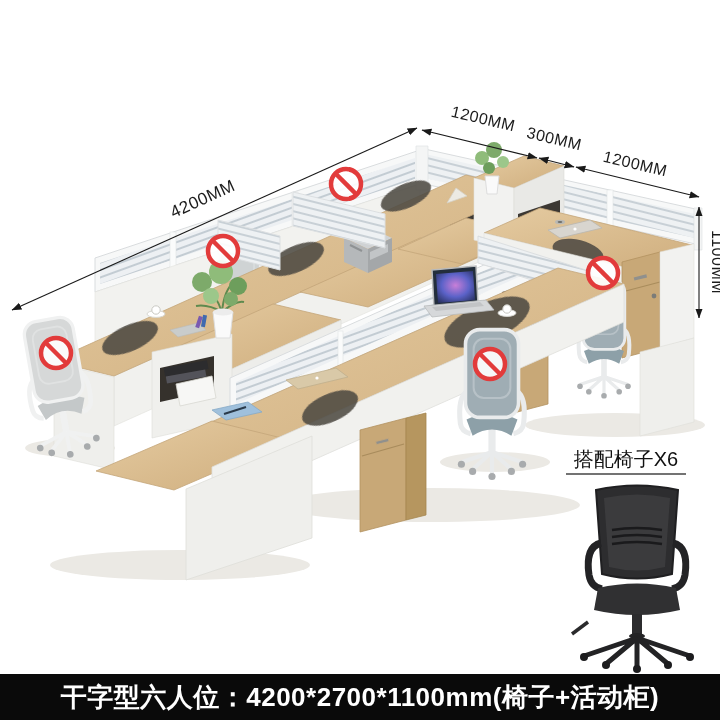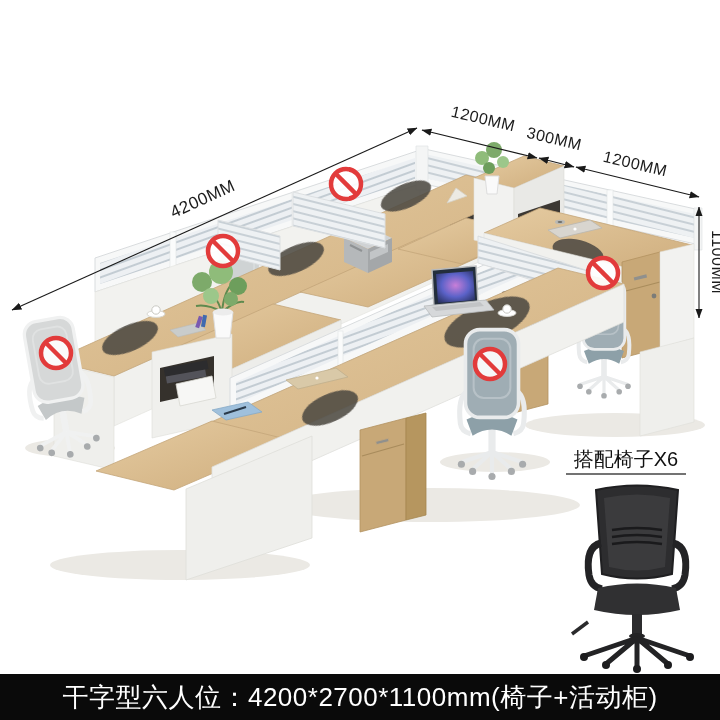--- a/index.html
+++ b/index.html
@@ -4,21 +4,21 @@
 <style>
   html,body{margin:0;padding:0;background:#ffffff;}
   body{width:720px;height:720px;position:relative;overflow:hidden;
        font-family:"Liberation Sans","DejaVu Sans",sans-serif;}
   #stage{position:absolute;left:0;top:0;width:720px;height:674px;}
   .dim-text{font-size:16px;fill:#1c1c1c;letter-spacing:.5px;}
   .dim-text.big{font-size:17px;}
   .inset-label{font-size:20px;fill:#111;font-weight:500;}
   #banner{position:absolute;left:0;bottom:0;width:720px;height:46px;
           background:#0a0a0a;display:flex;align-items:center;justify-content:center;}
-  #banner span{color:#ffffff;font-size:26px;font-weight:normal;letter-spacing:.5px;white-space:nowrap;}
+  #banner span{color:#ffffff;font-size:26px;font-weight:bold;letter-spacing:.5px;white-space:nowrap;}
 </style>
 </head>
 <body>
 
 <svg id="stage" viewBox="0 0 720 674" xmlns="http://www.w3.org/2000/svg">
   <defs>
     <linearGradient id="woodG" x1="0" y1="0" x2="1" y2="1">
       <stop offset="0" stop-color="#e5cba1"></stop>
         <stop offset="1" stop-color="#cfae7e"></stop>
     </linearGradient>

